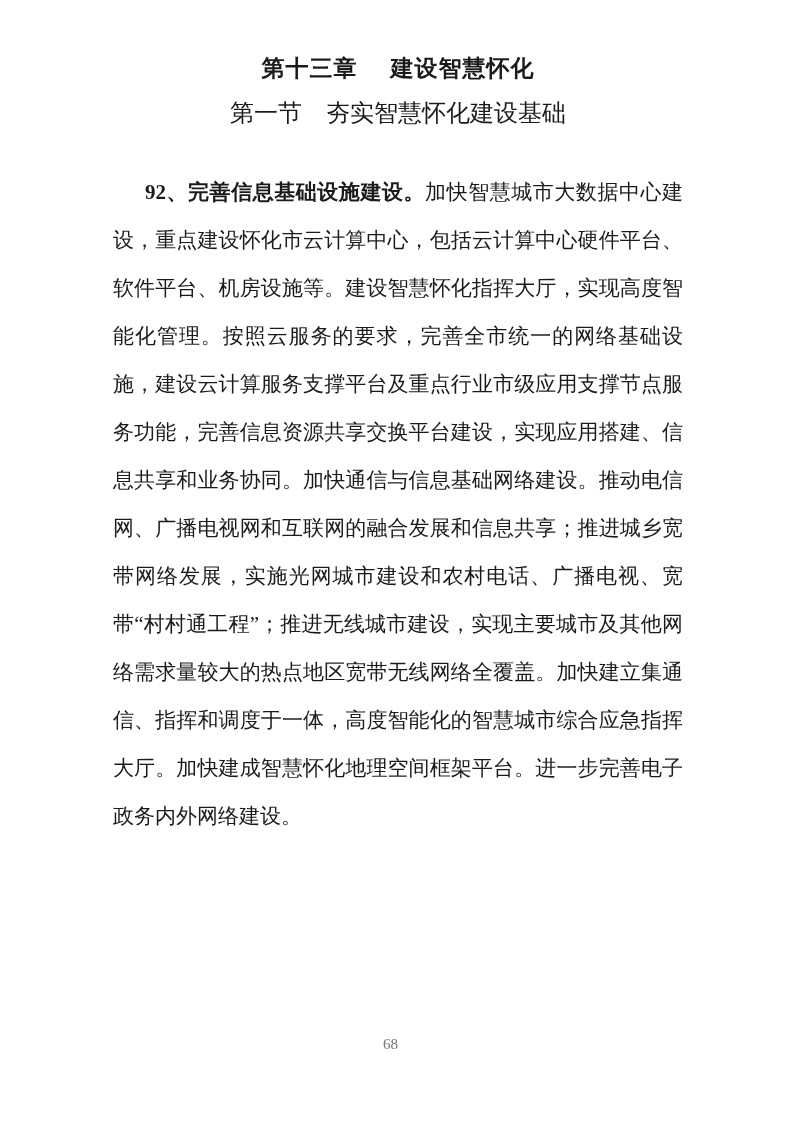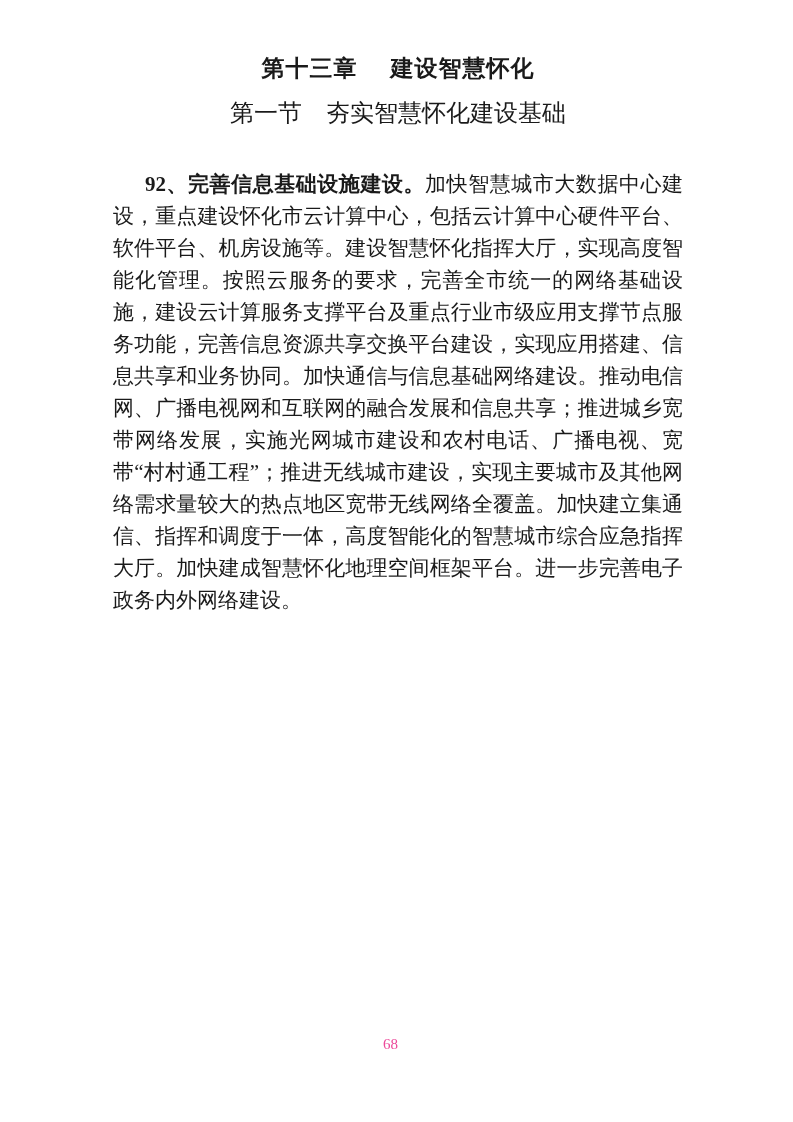--- a/index.html
+++ b/index.html
@@ -34,40 +34,40 @@
     font-family: "Liberation Serif", "DejaVu Serif", serif;
     font-size: 24px;
     font-weight: 400;
     line-height: 30px;
     text-align: center;
     white-space: pre-wrap;
   }
   .doc-body {
     margin-top: 40px;
     font-size: 21px;
-    line-height: 32px;
+    line-height: 48px;
     text-align: justify;
     text-justify: inter-ideograph;
   }
   .para {
     margin: 0;
     text-indent: 32px;
   }
   .para .lead {
     font-weight: 700;
   }
   .page-number {
     position: absolute;
     top: 1031px;
     left: 0;
     right: 12px;
     text-align: center;
     font-size: 15px;
     line-height: 18px;
-    color: #ec4899;
+    color: #737373;
   }
 </style>
 </head>
 <body>
 
 <div class="page">
 
   <h1 class="chapter-title">第十三章　 建设智慧怀化</h1>
 
   <h2 class="section-title">第一节　夯实智慧怀化建设基础</h2>

